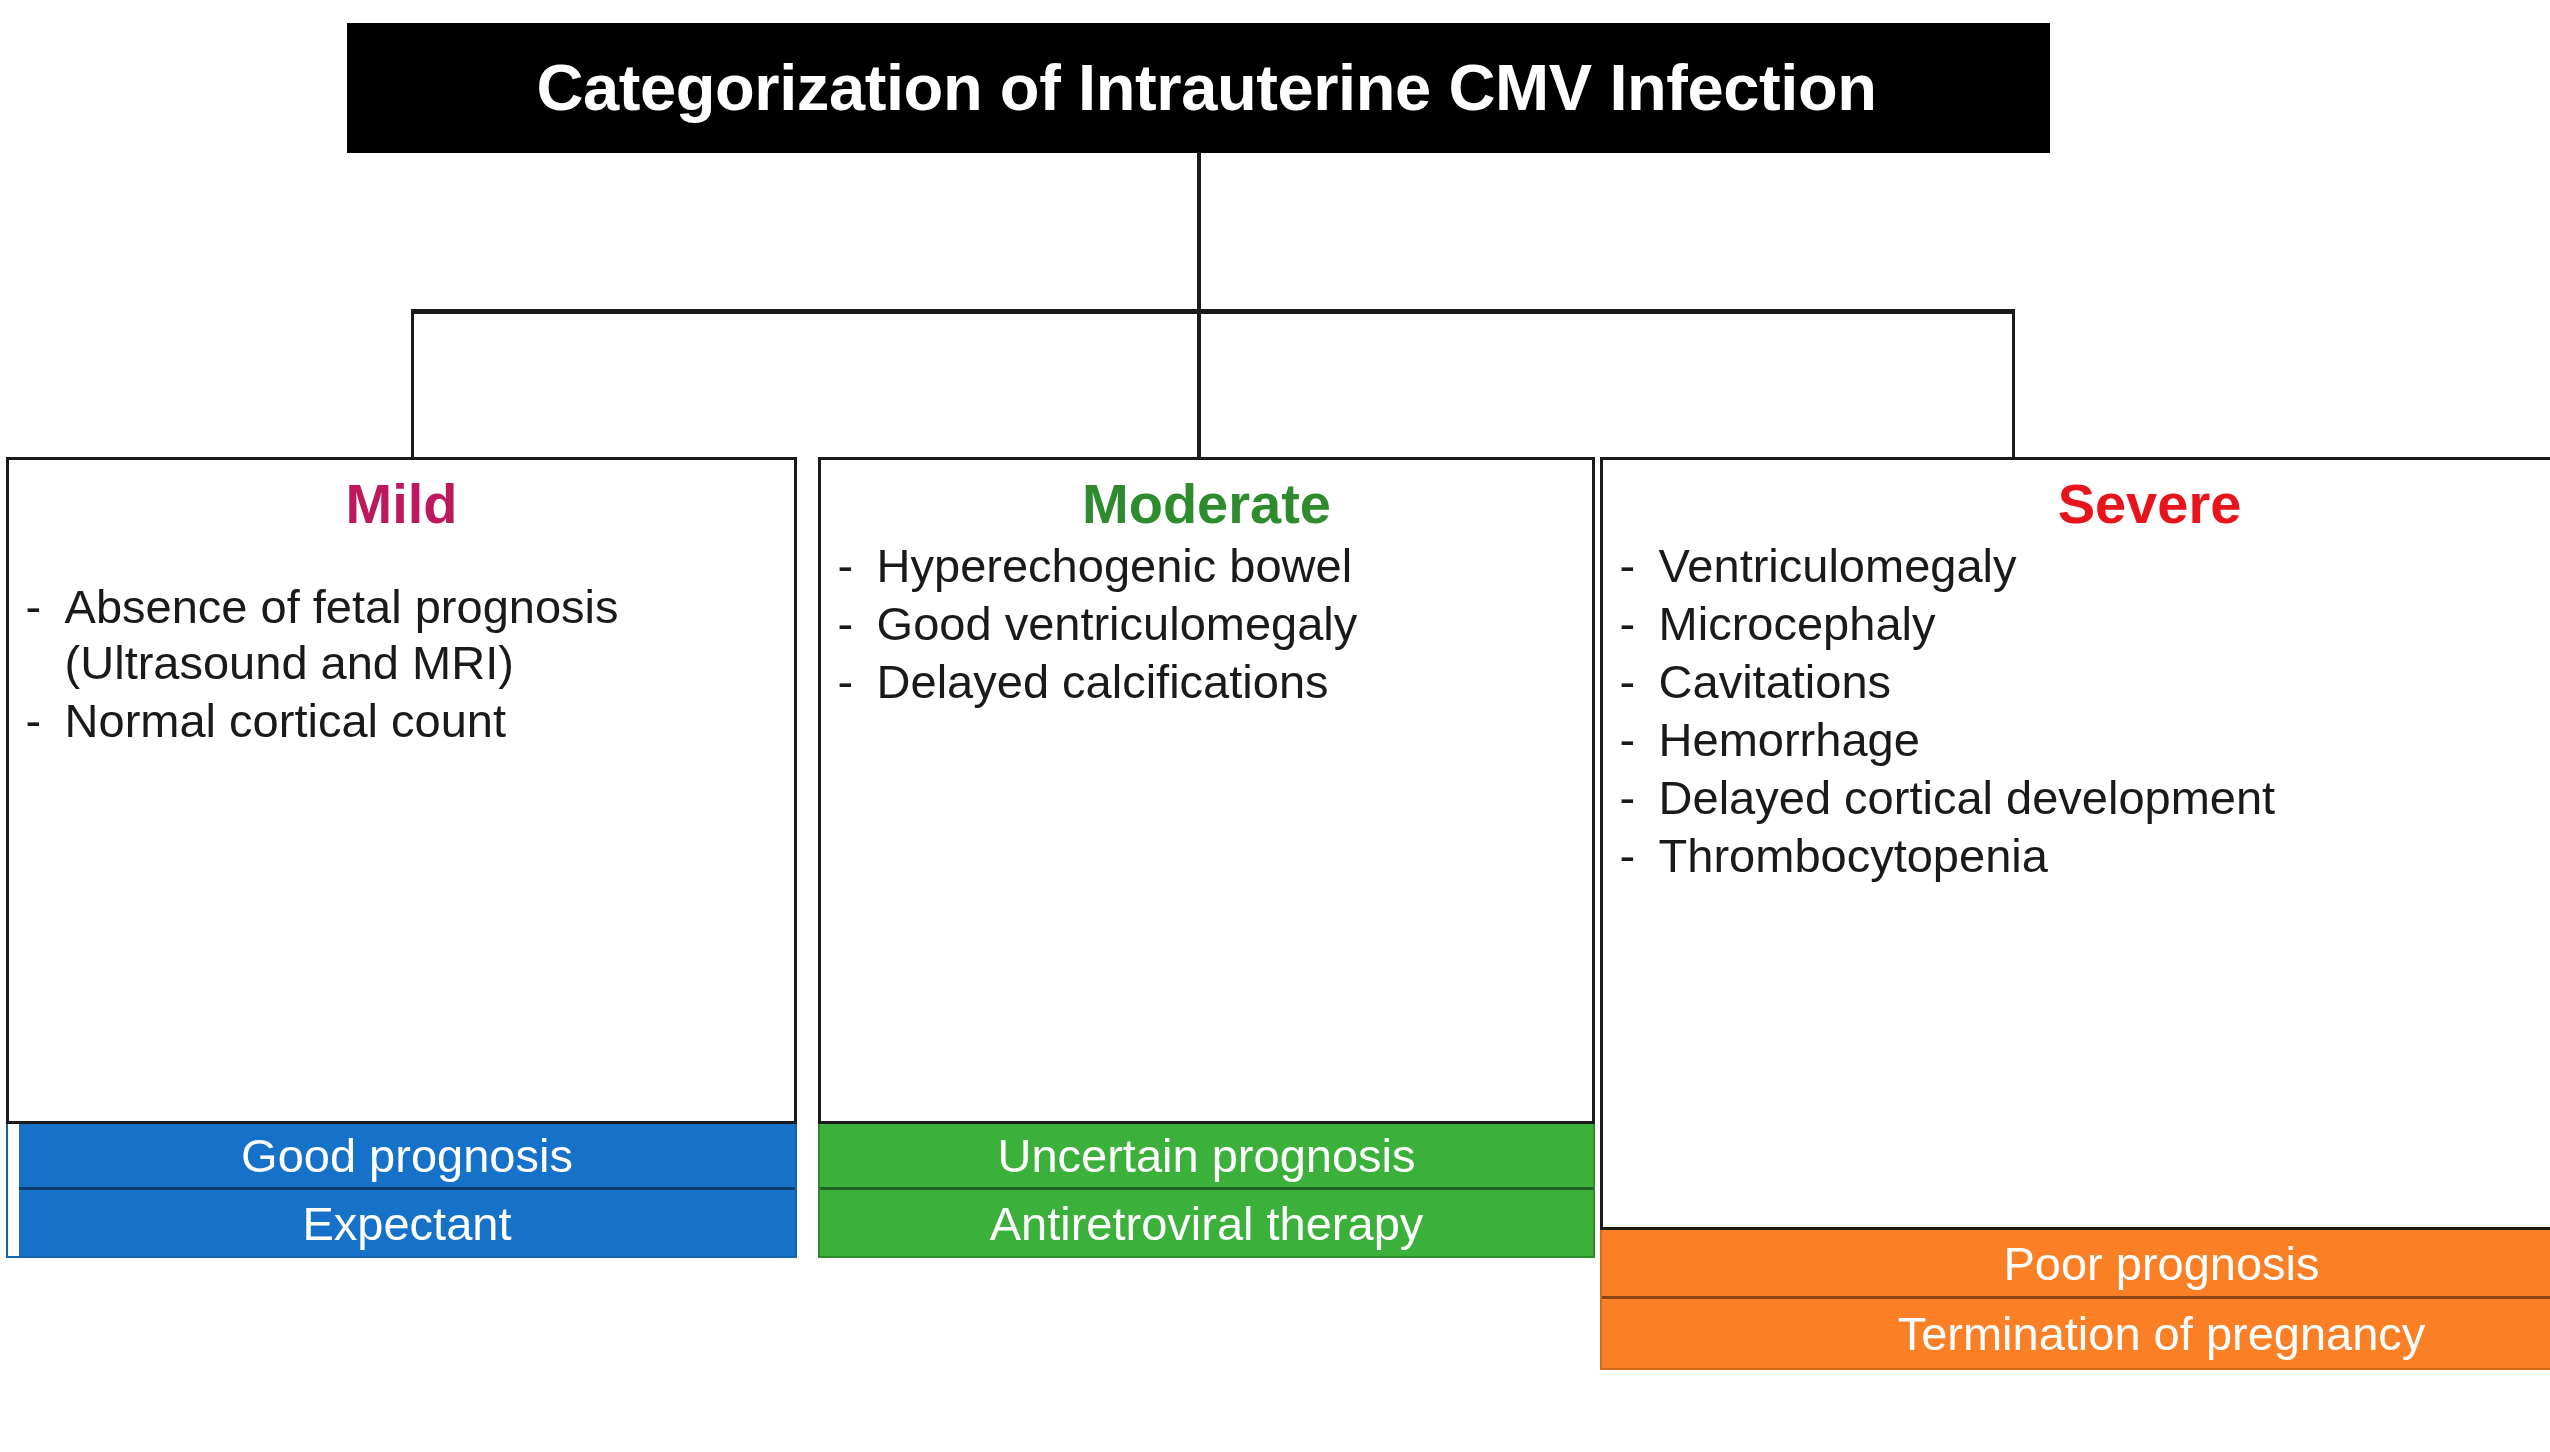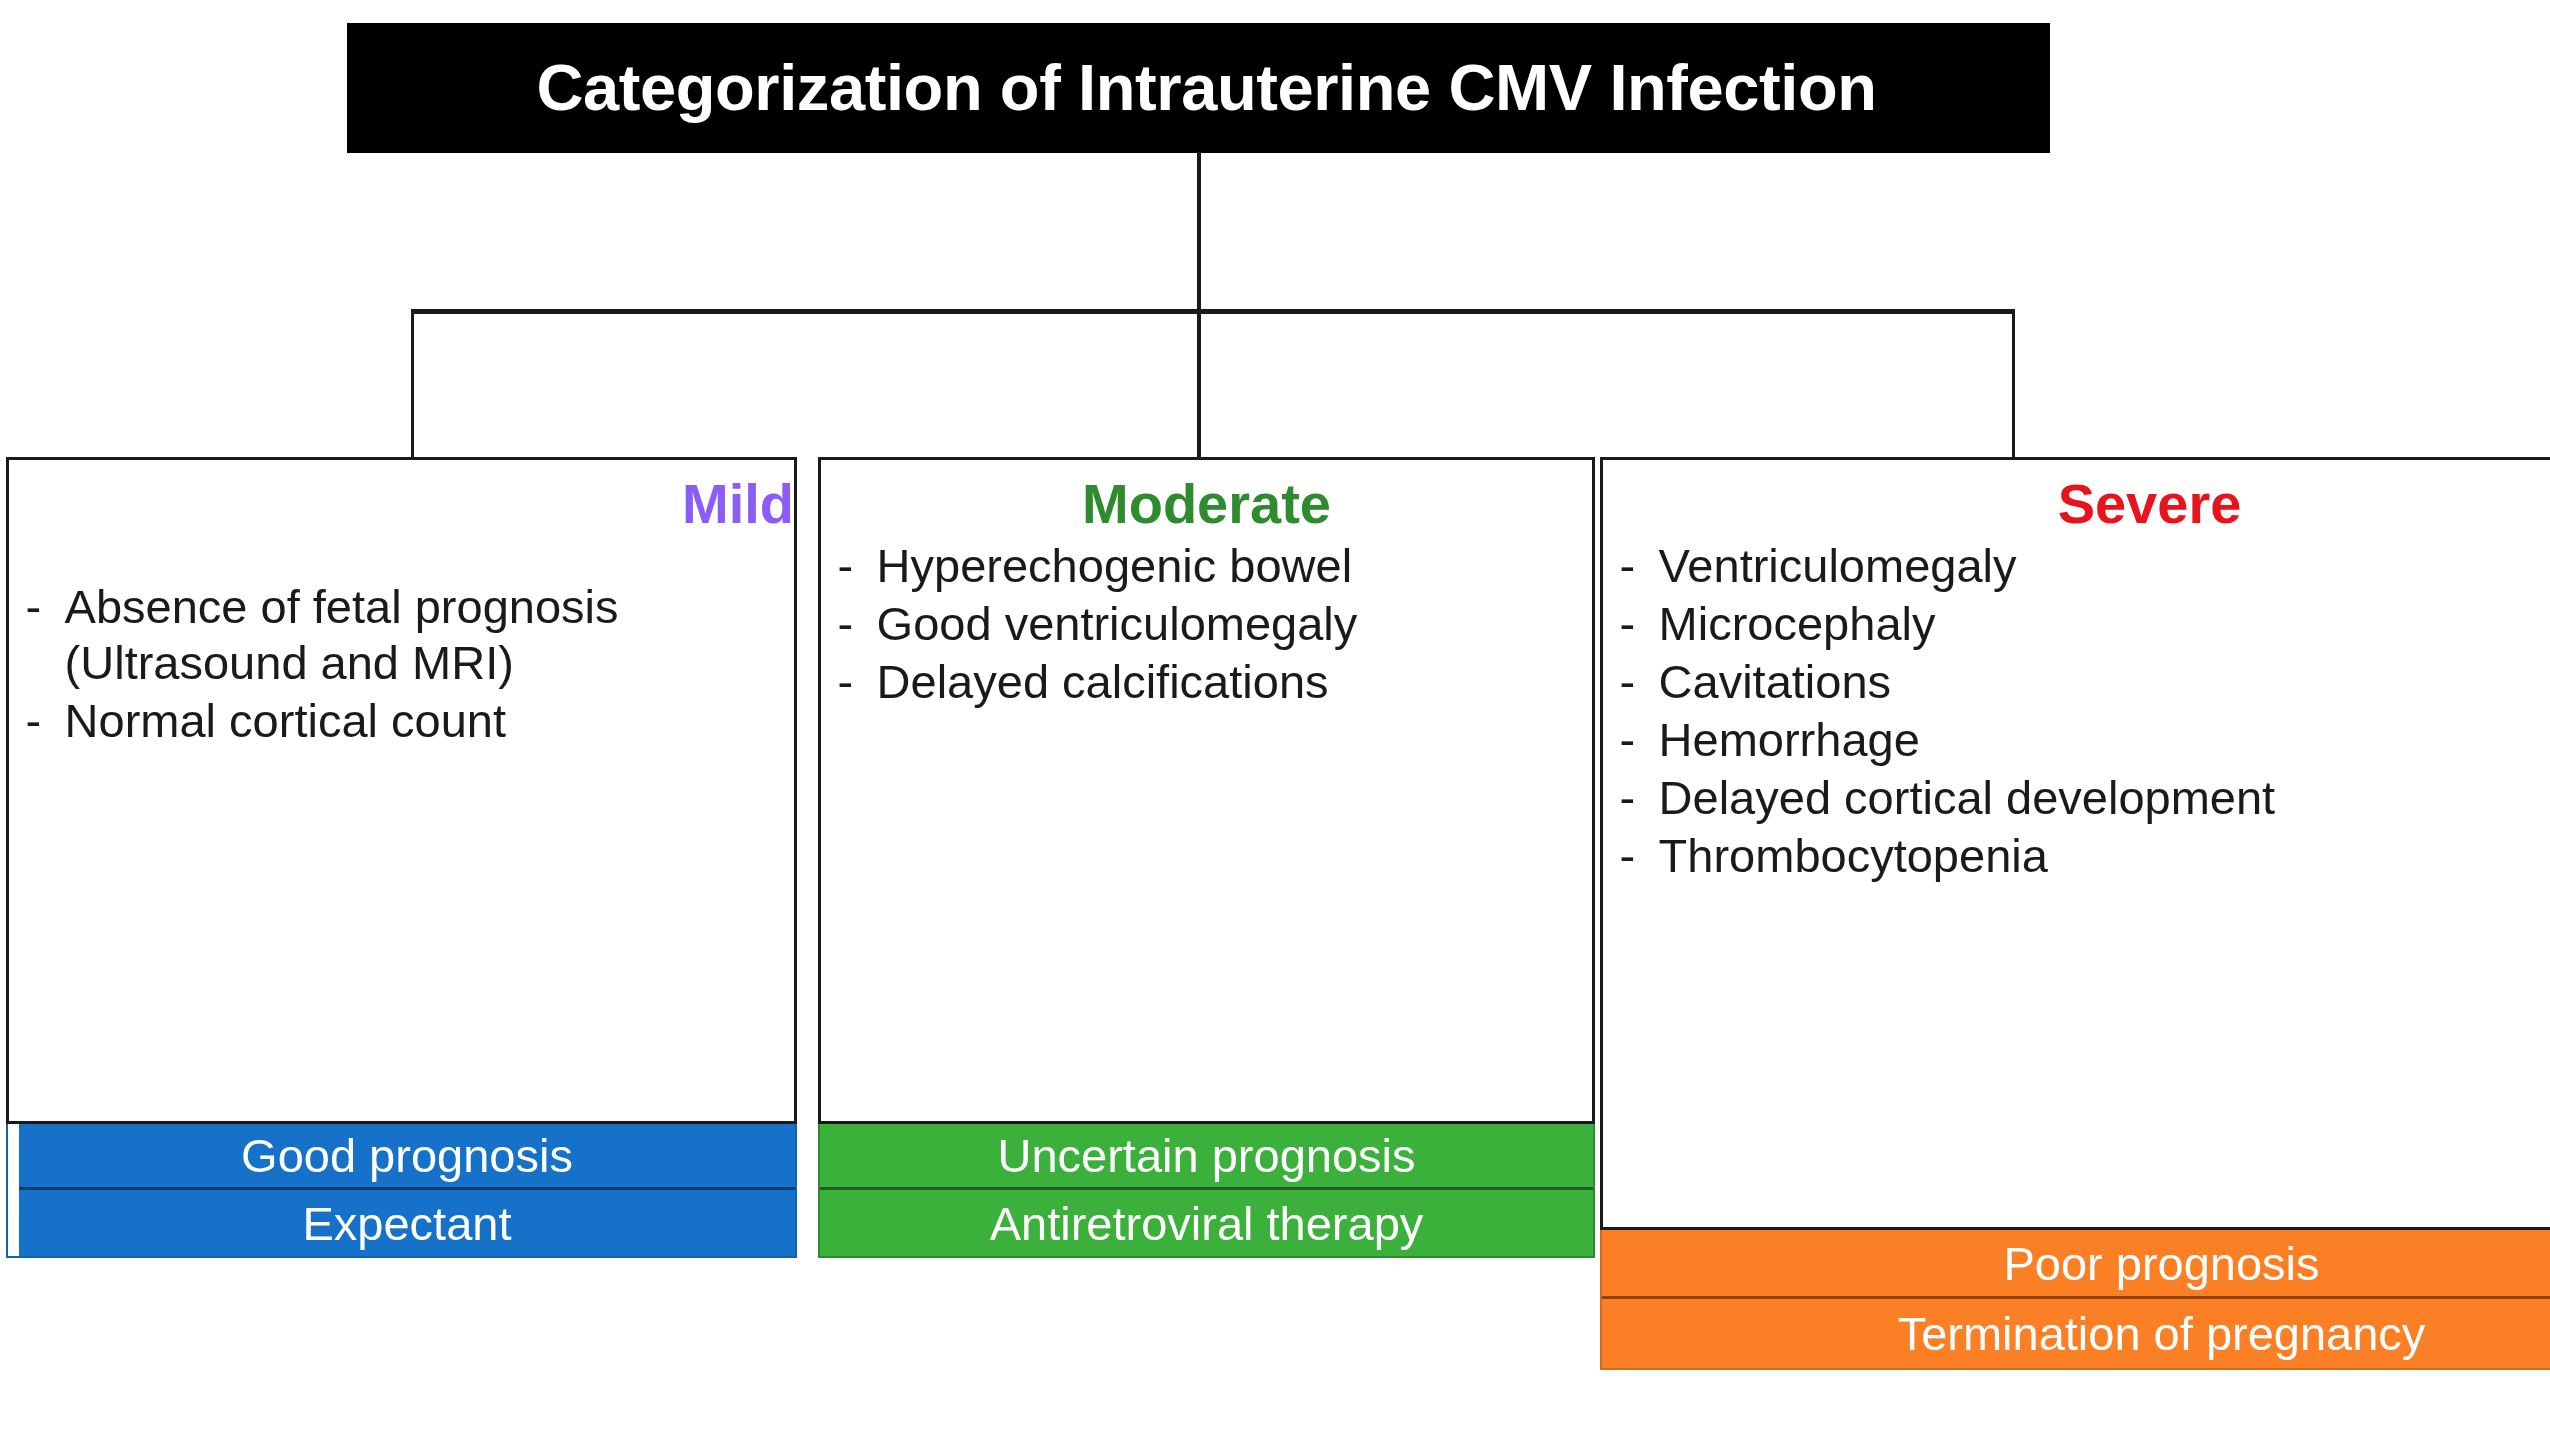--- a/index.html
+++ b/index.html
@@ -94,21 +94,21 @@
   #col-sev  .card { height: 773px; }
 
   .card-heading {
     text-align: center;
     font-size: 56px;
     font-weight: bold;
     line-height: 1.18;
     margin: 4.5px 0 1.5px 0;
     white-space: nowrap;
   }
-  #heading-mild { color: #8b5cf6; text-align: right; }
+  #heading-mild { color: #be185d; }
   #heading-mod  { color: #2E8B2E; }
   #heading-sev  { color: #E8141B; }
 
   .bullet-list {
     list-style: none;
     margin: 0;
     padding: 0 13.6px 0 16.6px;
   }
   .bullet-item {
     display: flex;

